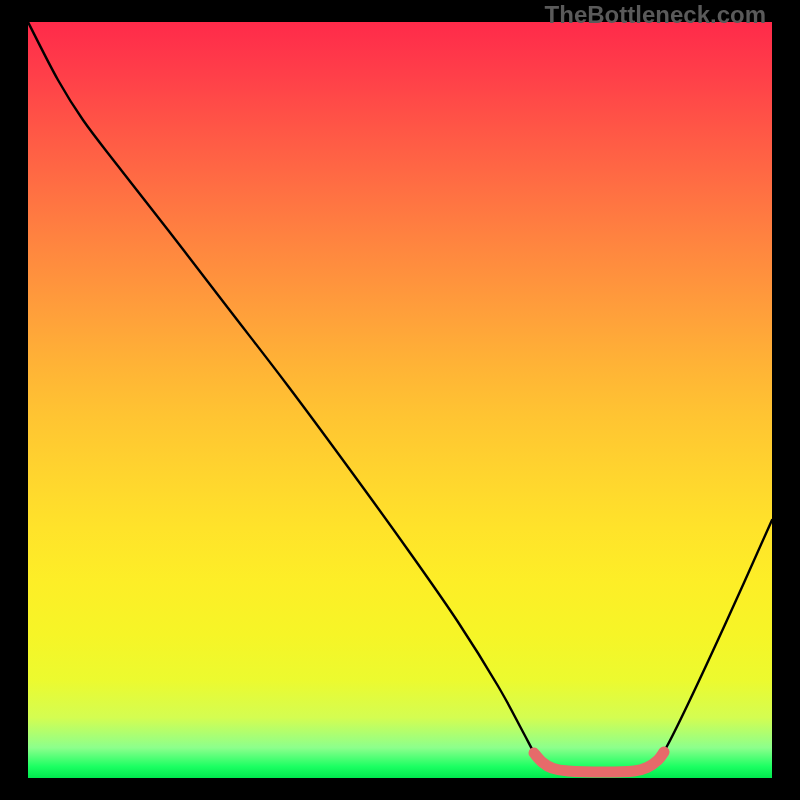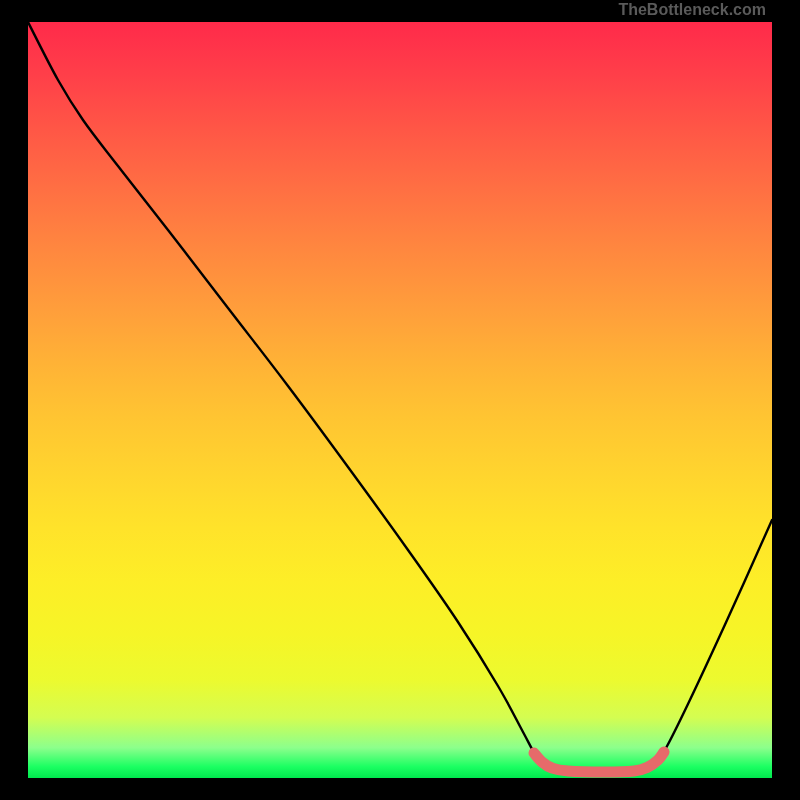--- a/index.html
+++ b/index.html
@@ -33,21 +33,21 @@
       #d4fd51 92%,
       #8cff8c 96%,
       #1bff62 98.5%,
       #00e84e 100%);
   }
   .watermark {
     position: absolute;
     top: 1px;
     right: 34px;
     font-family: Arial, Helvetica, sans-serif;
-    font-size: 16px;
+    font-size: 24px;
     font-weight: 600;
     color: #5a5a5a;
     letter-spacing: 0px;
   }
   svg {
     position: absolute;
     left: 0;
     top: 0;
   }
 </style>

